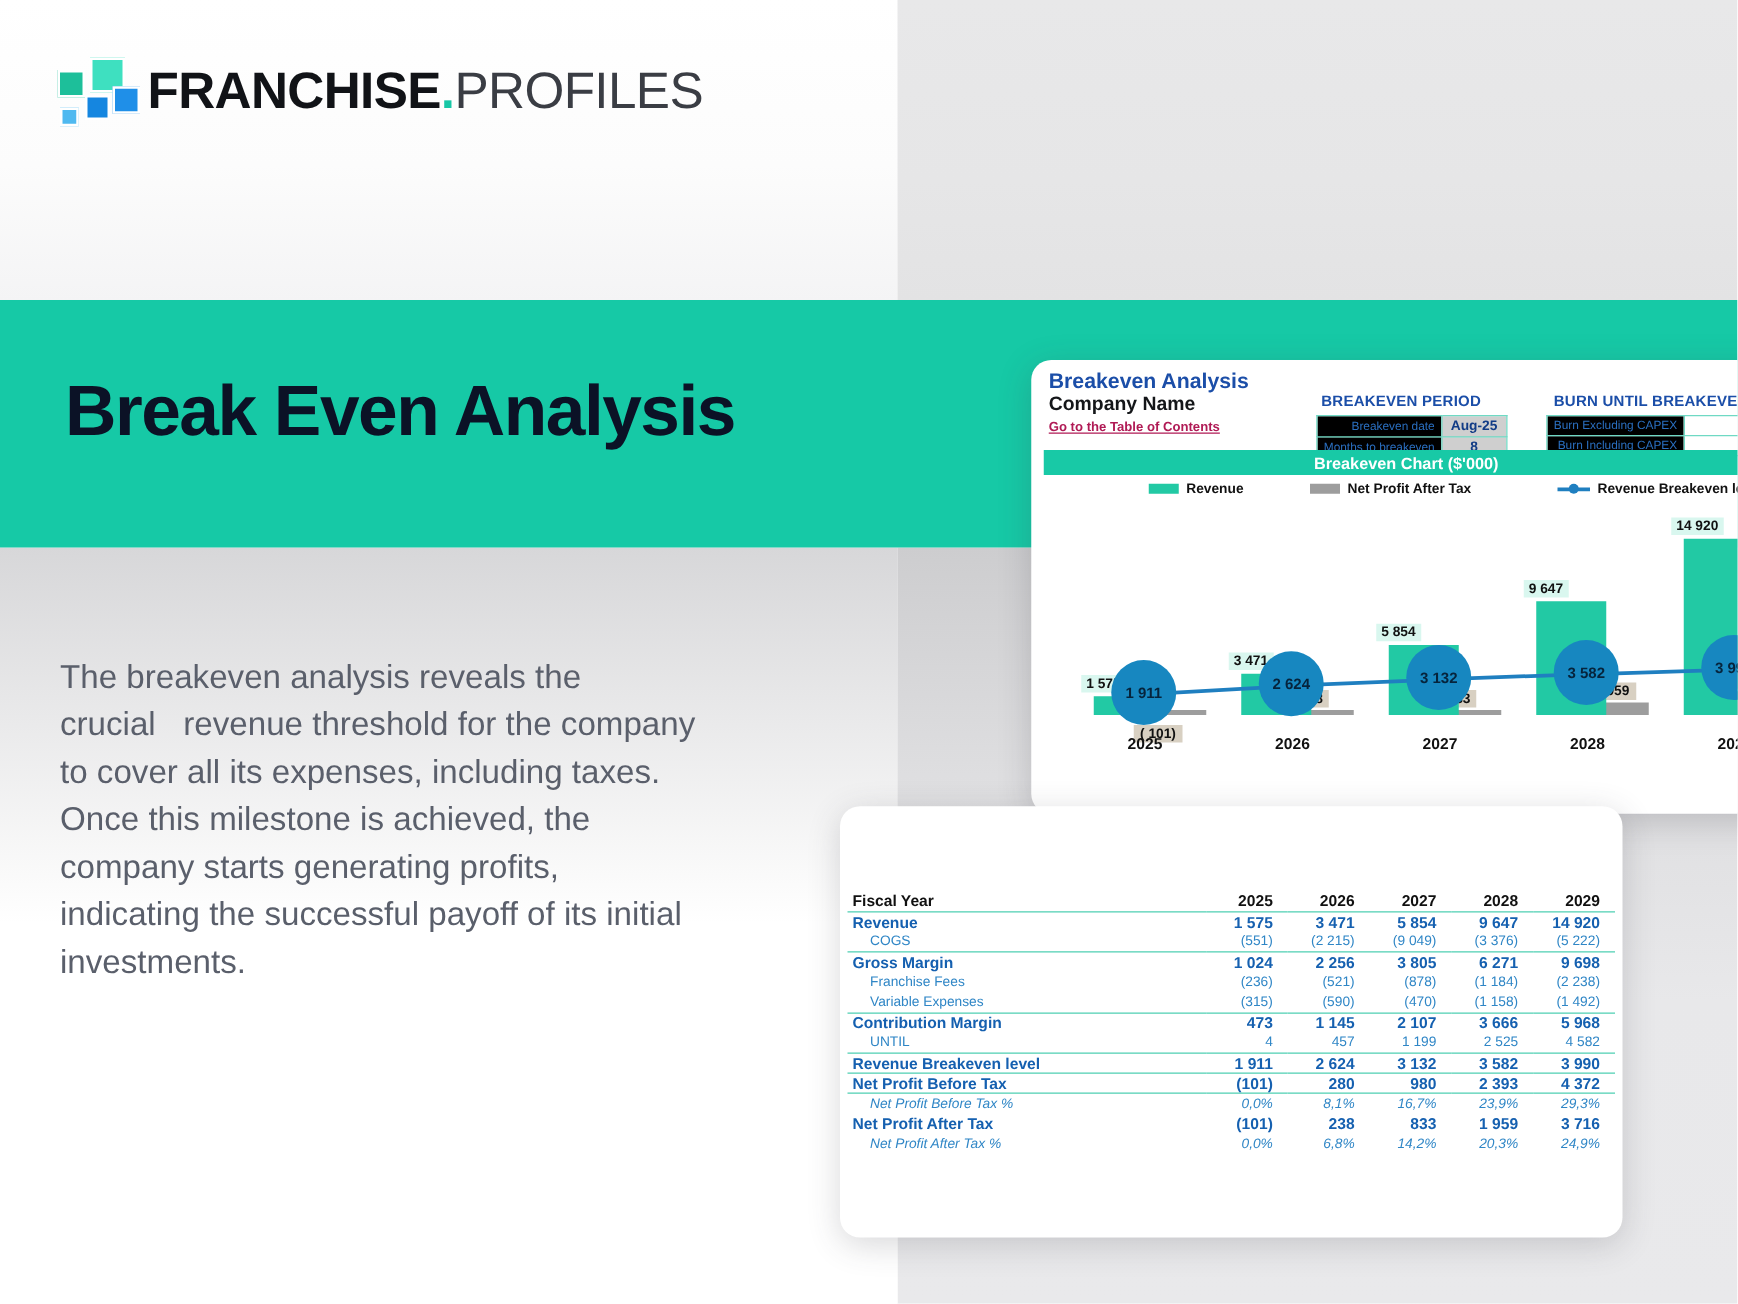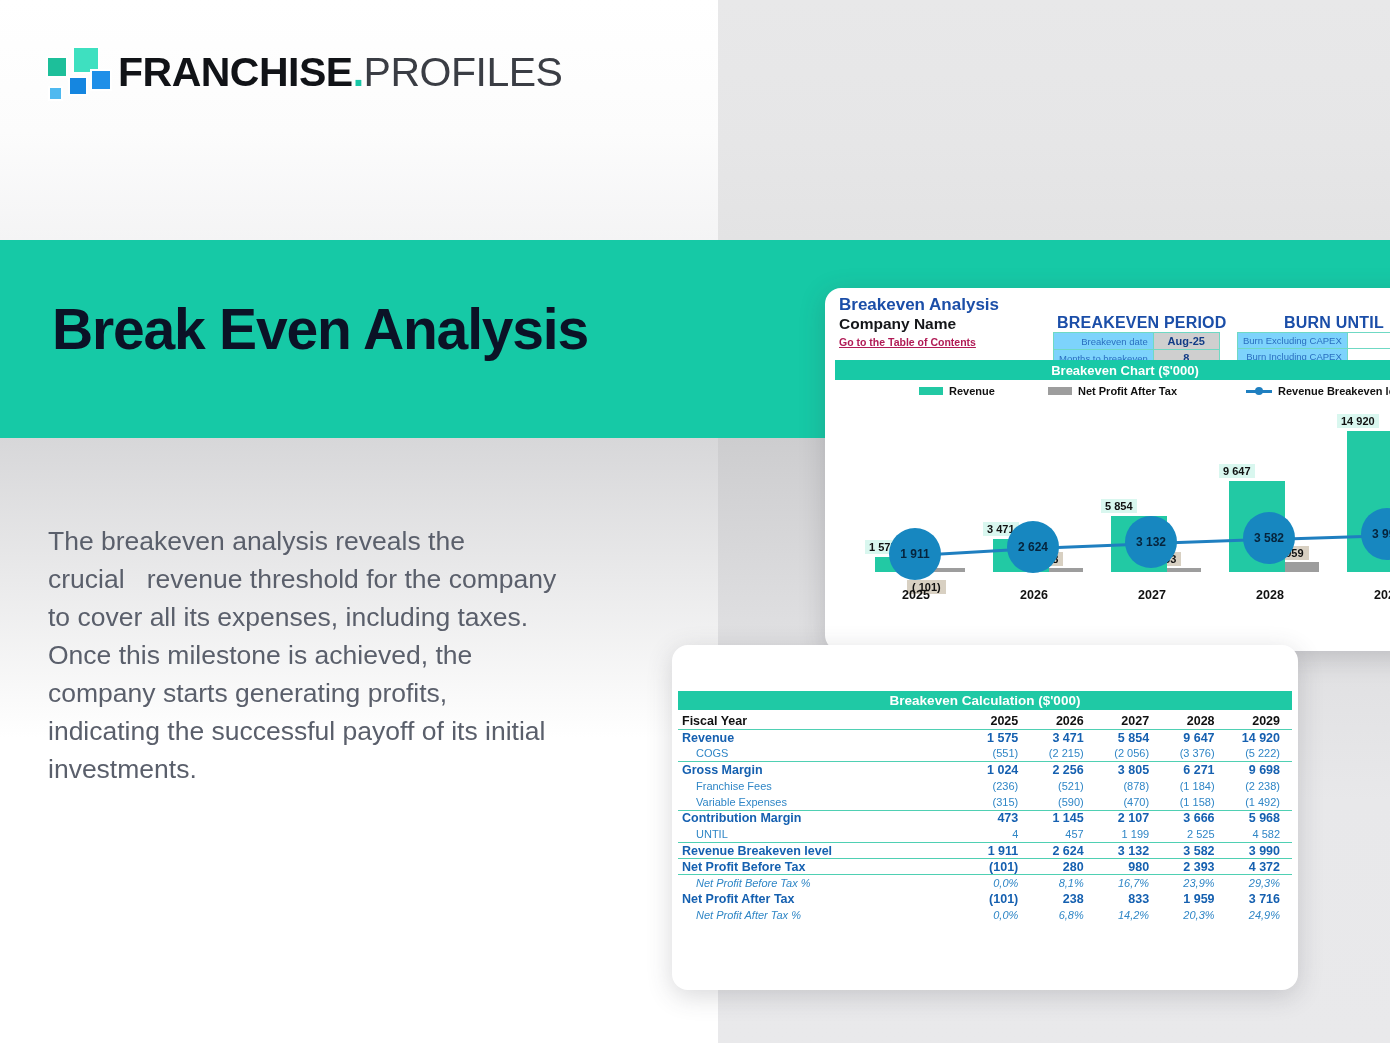--- a/index.html
+++ b/index.html
@@ -81,29 +81,29 @@
     position:absolute; left:14px; top:7px; font-size:17px; font-weight:700; color:#1b4ea8;
   }
   .cc-company {
     position:absolute; left:14px; top:27px; font-size:15.5px; font-weight:700; color:#141619;
   }
   .cc-toc {
     position:absolute; left:14px; top:48px; font-size:10.5px; font-weight:700; color:#b01a55;
     text-decoration: underline; cursor:pointer;
   }
   .mini-head {
-    position:absolute; font-size:16px; font-weight:700; color:#1b4ea8; letter-spacing:.2px;text-align:center;
+    position:absolute; font-size:12px; font-weight:700; color:#1b4ea8; letter-spacing:.2px;text-align:center;
   }
   .mini-table { position:absolute; border-collapse:collapse; }
   .mini-table td {
     border:1px solid #6fd9c4; font-size:9.5px; color:#2a6fc0; padding:2px 5px; height:15px;
-    background:#7dd3fc; white-space:nowrap;
+    background:#000000; white-space:nowrap;
   }
   .mini-table td.lab { text-align:right; width:92px; }
-  .mini-table td.val { text-align:center; width:66px; background:#cfcfcf; color:#123c86; font-weight:700; font-size:11px; }
+  .mini-table td.val { text-align:center; width:52px; background:#cfcfcf; color:#123c86; font-weight:700; font-size:11px; }
   .mini-table td.val-blank { width:56px; background:#ffffff; }
 
   .chart-banner {
     position:absolute; left:10px; top:72px; width:580px; height:20px;
     background:#18c9a6; color:#ffffff; font-size:13px; font-weight:700;
     display:flex; align-items:center; justify-content:center;
   }
   .legend { position:absolute; top:97px; left:10px; width:580px; height:16px; }
   .leg { position:absolute; display:flex; align-items:center; gap:6px; font-size:11px; font-weight:700; color:#111; white-space:nowrap; }
   .leg .swatch-bar { width:24px; height:8px; }
@@ -293,21 +293,20 @@
           <div class="bubble" style="left: 54px; top: 119.876px;">1 911</div>
           <div class="bubble" style="left: 172px; top: 113.114px;">2 624</div>
           <div class="bubble" style="left: 290px; top: 108.297px;">3 132</div>
           <div class="bubble" style="left: 408px; top: 104.029px;">3 582</div>
           <div class="bubble" style="left: 526px; top: 100.159px;">3 990</div>
         </div>
     </div>
   </div>
 
   <div class="table-card">
-    <div class="tc-banner">Breakeven Calculation ($'000)</div>
     <table class="calc-table">
       <thead>
         <tr class="r-head">
           <th class="lab">Fiscal Year</th>
           <th class="num">2025</th>
           <th class="num">2026</th>
           <th class="num">2027</th>
           <th class="num">2028</th>
           <th class="num">2029</th>
         </tr>
@@ -318,21 +317,21 @@
             <td class="num">1 575</td>
             <td class="num">3 471</td>
             <td class="num">5 854</td>
             <td class="num">9 647</td>
             <td class="num">14 920</td>
           </tr>
           <tr class="r-sub">
             <td class="lab">COGS</td>
             <td class="num">(551)</td>
             <td class="num">(2 215)</td>
-            <td class="num">(2 056)</td>
+            <td class="num">(9 049)</td>
             <td class="num">(3 376)</td>
             <td class="num">(5 222)</td>
           </tr>
           <tr class="r-bold bt">
             <td class="lab">Gross Margin</td>
             <td class="num">1 024</td>
             <td class="num">2 256</td>
             <td class="num">3 805</td>
             <td class="num">6 271</td>
             <td class="num">9 698</td>

